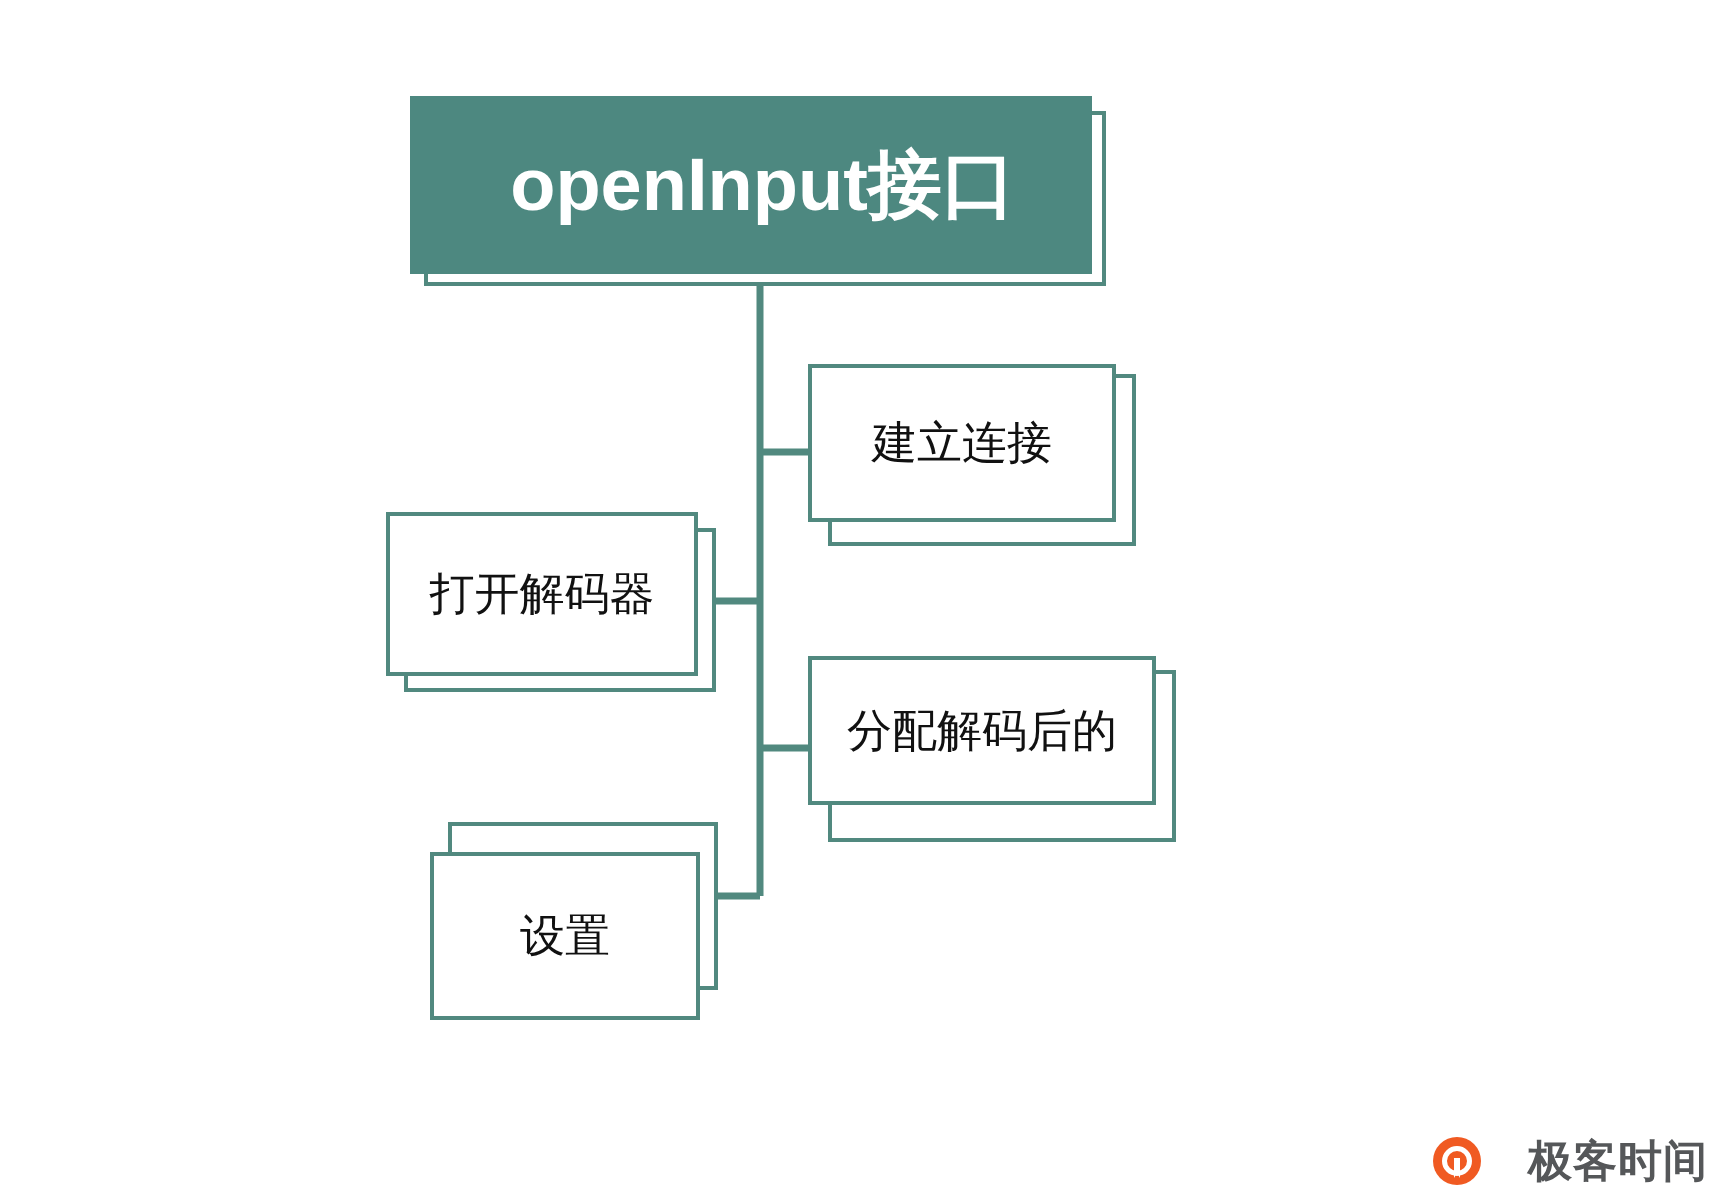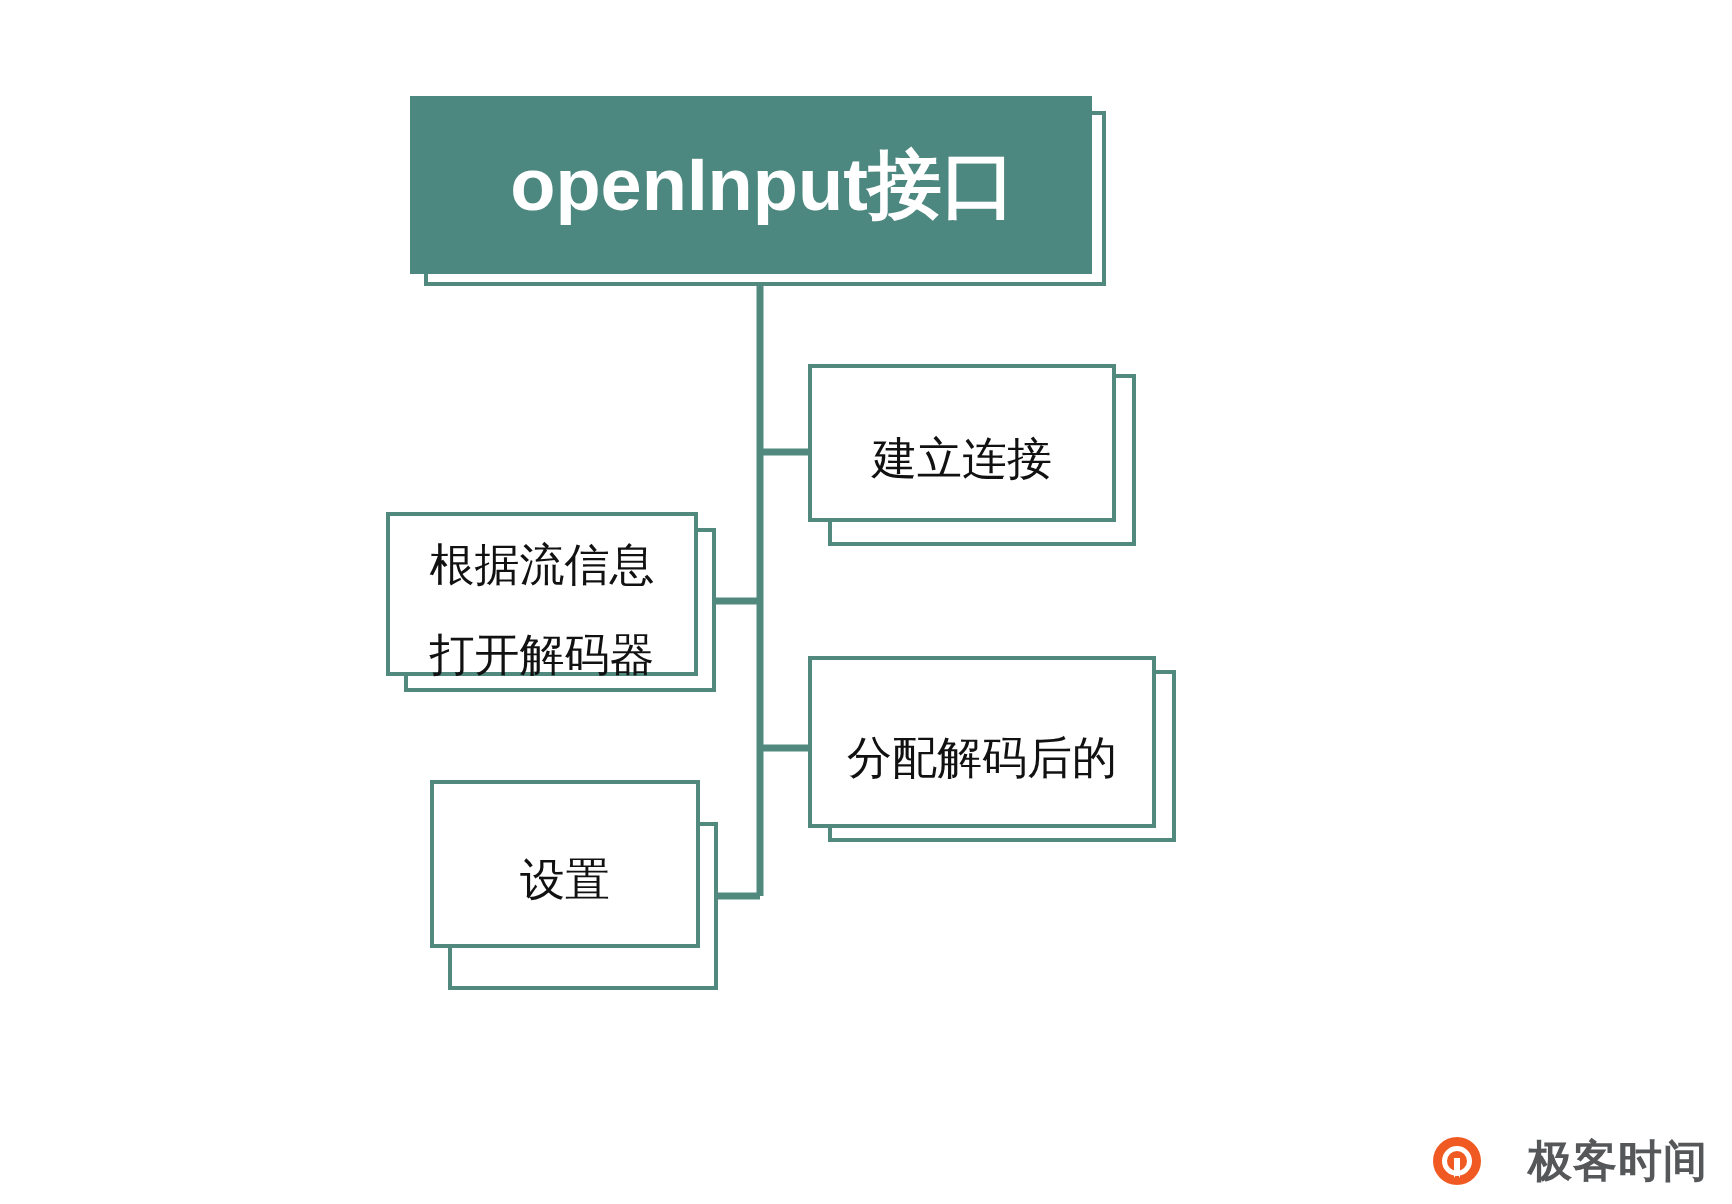--- a/index.html
+++ b/index.html
@@ -63,21 +63,20 @@
     flex-direction:column;
     align-items:center;
     justify-content:center;
   }
   .leaf-line{
     color:#111111;
     font-size:45px;
     line-height:1.28;
     white-space:nowrap;
     text-align:left;
-    margin-top:32px;
   }
 
   
   .brand{
     position:absolute;
     right:24px;
     bottom:18px;
     display:flex;
     align-items:center;
     gap:12px;
@@ -123,31 +122,30 @@
     <span class="root-label">openInput接口</span>
   </div>
 
   <div class="leaf-shadow" style="left:828px; top:374px; width:308px; height:172px;"></div>
   <div class="leaf-box" style="left:808px; top:364px; width:308px; height:158px;">
     <span class="leaf-line">建立连接</span>
   </div>
 
   <div class="leaf-shadow" style="left:404px; top:528px; width:312px; height:164px;"></div>
   <div class="leaf-box" style="left:386px; top:512px; width:312px; height:164px;">
-    <span class="leaf-line">根据流信息</span>
     <span class="leaf-line">打开解码器</span>
   </div>
 
   <div class="leaf-shadow" style="left:828px; top:670px; width:348px; height:172px;"></div>
-  <div class="leaf-box" style="left:808px; top:656px; width:348px; height:172px;">
+  <div class="leaf-box" style="left:808px; top:656px; width:348px; height:149px;">
     <span class="leaf-line">分配解码后的</span>
   </div>
 
   <div class="leaf-shadow" style="left:448px; top:822px; width:270px; height:168px;"></div>
-  <div class="leaf-box" style="left:430px; top:780px; width:270px; height:168px;">
+  <div class="leaf-box" style="left:430px; top:852px; width:270px; height:168px;">
     <span class="leaf-line">设置</span>
   </div>
 
   <div class="brand">
     <svg class="brand-mark" viewBox="0 0 100 100" aria-hidden="true">
       <circle cx="50" cy="50" r="48" fill="#f05a22"></circle>
       <path d="M50 20 A30 30 0 1 0 50 80 A30 30 0 1 0 50 20 Z
                M50 30 A20 20 0 1 1 50 70 A20 20 0 1 1 50 30 Z" fill="#ffffff" fill-rule="evenodd"></path>
       <path d="M44 44 L56 44 L56 84 L50 74 L44 84 Z" fill="#ffffff"></path>
     </svg>

